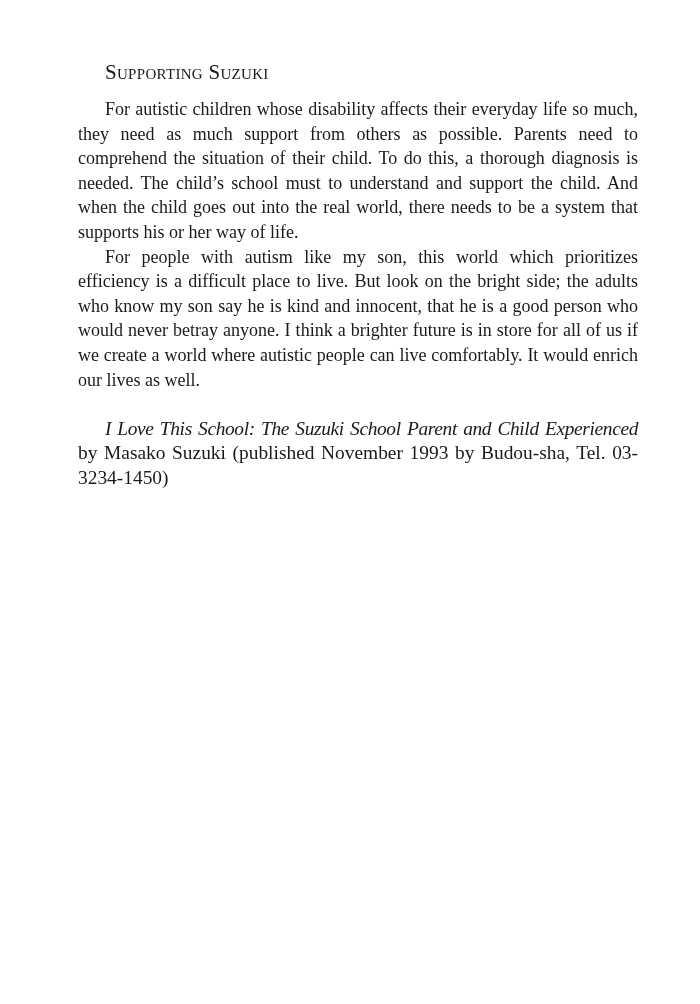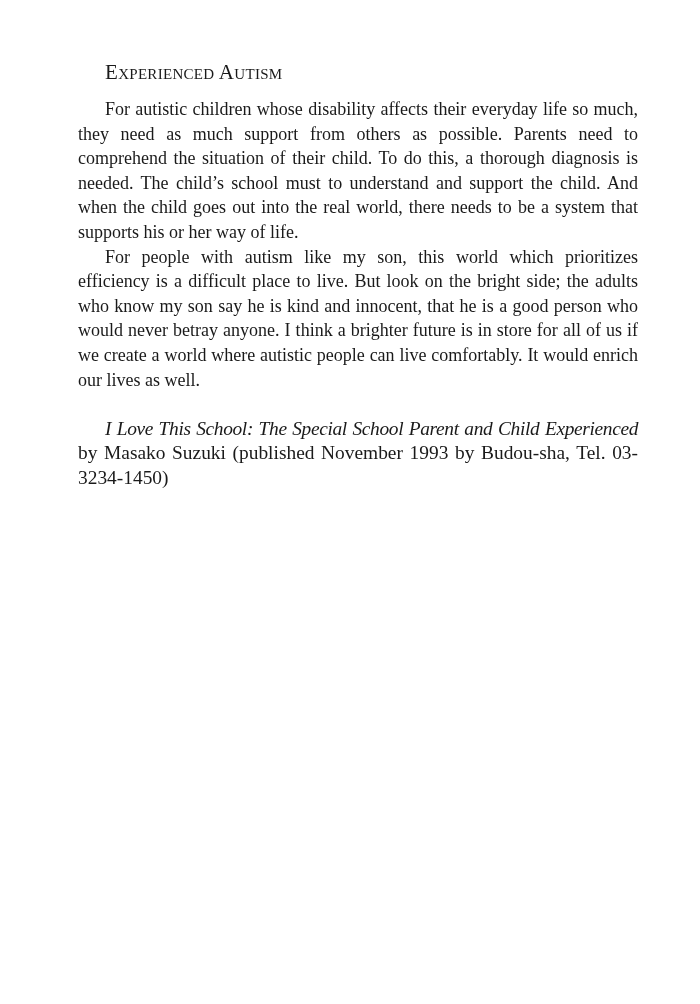--- a/index.html
+++ b/index.html
@@ -49,19 +49,19 @@
     }
     .citation .title {
       font-style: italic;
       letter-spacing: -0.35px;
     }
   </style>
 </head>
 <body>
 
 <div class="page">
-  <h2 class="heading">Experienced Autism</h2>
+  <h2 class="heading">Supporting Suzuki</h2>
 
   <p class="para first">For autistic children whose disability affects their everyday life so much, they need as much support from others as possible. Parents need to comprehend the situation of their child. To do this, a thorough diagnosis is needed. The child’s school must to understand and support the child. And when the child goes out into the real world, there needs to be a system that supports his or her way of life.</p>
   <p class="para">For people with autism like my son, this world which prioritizes efficiency is a difficult place to live. But look on the bright side; the adults who know my son say he is kind and innocent, that he is a good person who would never betray anyone. I think a brighter future is in store for all of us if we create a world where autistic people can live comfortably. It would enrich our lives as well.</p>
 
-  <p class="citation"><span class="title">I Love This School: The Special School Parent and Child Experienced</span><span> by Masako Suzuki (published November 1993 by Budou-sha, Tel. 03-3234-1450)</span></p>
+  <p class="citation"><span class="title">I Love This School: The Suzuki School Parent and Child Experienced</span><span> by Masako Suzuki (published November 1993 by Budou-sha, Tel. 03-3234-1450)</span></p>
 </div>
 
 </body></html>

